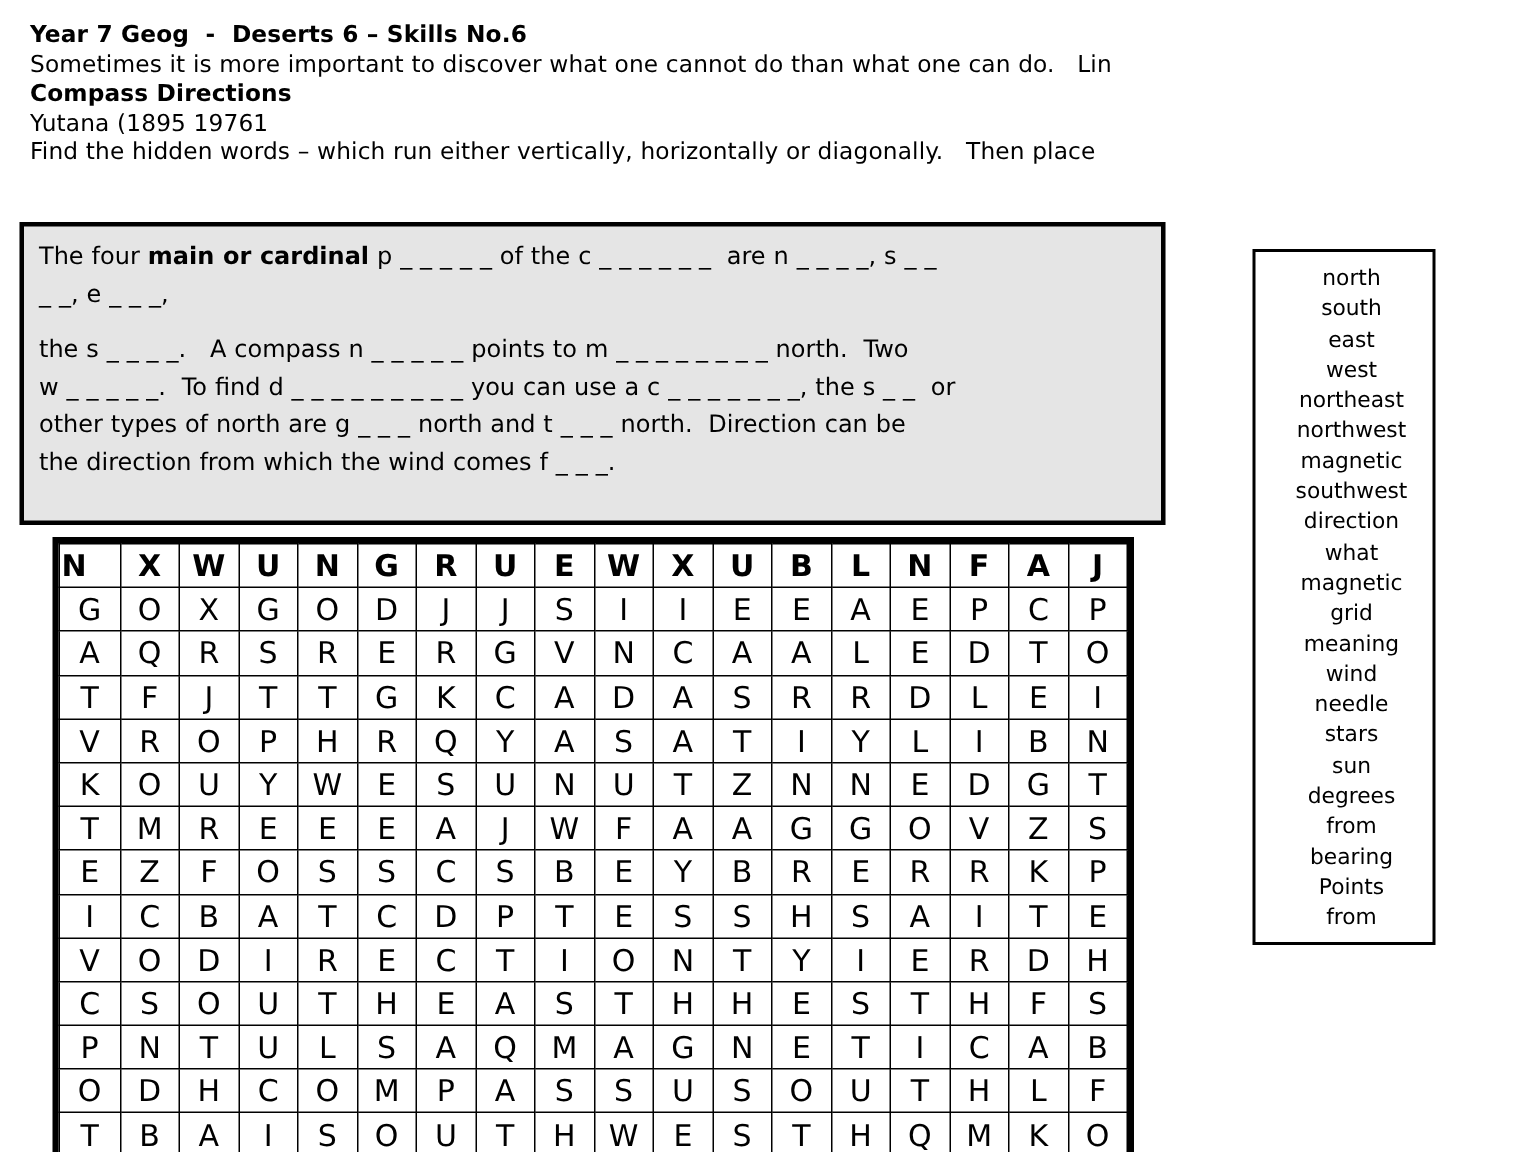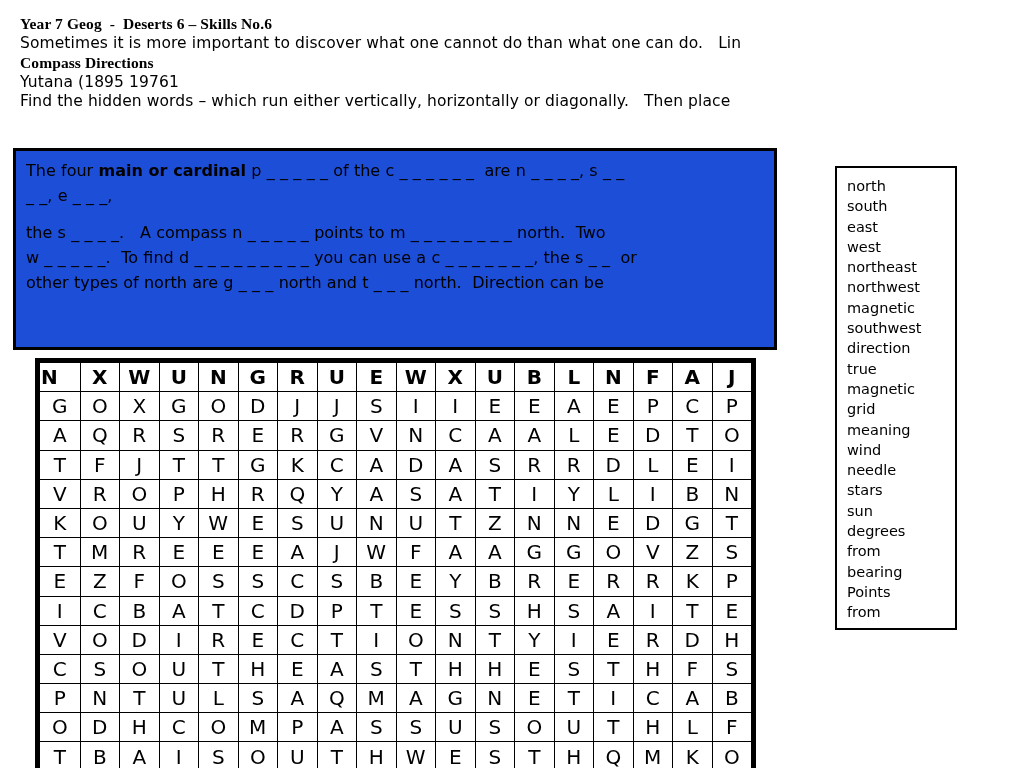--- a/index.html
+++ b/index.html
@@ -23,32 +23,32 @@
     left: 20px;
     top: 14px;
     width: 760px;
   }
   .hdr-line {
     font-size: 15.5px;
     line-height: 19.5px;
     letter-spacing: 0.1px;
     white-space: pre-wrap;
   }
-  .hdr-line.bold { font-weight: bold; font-family: Liberation Serif, serif; }
+  .hdr-line.bold { font-weight: bold; }
 
   
   #passage-box {
     position: absolute;
     left: 13px;
     top: 148px;
     width: 764px;
     height: 202px;
     border: 3px solid #000000;
     box-sizing: border-box;
-    background: #1d4ed8;
+    background: #e5e5e5;
   }
   #passage-inner {
     padding: 7px 10px 0 10px;
   }
   .psg-line {
     font-size: 16px;
     line-height: 25px;
     white-space: pre-wrap;
     word-spacing: 0.2px;
   }
@@ -59,20 +59,21 @@
   #wordlist-box {
     position: absolute;
     left: 835px;
     top: 166px;
     width: 122px;
     height: 464px;
     border: 2px solid #000000;
     box-sizing: border-box;
     background: #ffffff;
     padding: 8px 0 0 10px;
+    text-align: center;
   }
   .word-item {
     font-size: 14.5px;
     line-height: 20.3px;
     white-space: pre;
   }
 
   
   #grid-box {
     position: absolute;
@@ -117,34 +118,35 @@
   </div>
 
 <div id="passage-box">
   <div id="passage-inner">
       <div class="psg-line">The four <b>main or cardinal</b> p _ _ _ _ _ of the c _ _ _ _ _ _  are n _ _ _ _, s _ _</div>
       <div class="psg-line">_ _, e _ _ _,</div>
       <div class="psg-gap"></div>
       <div class="psg-line">the s _ _ _ _.   A compass n _ _ _ _ _ points to m _ _ _ _ _ _ _ _ north.  Two</div>
       <div class="psg-line">w _ _ _ _ _.  To find d _ _ _ _ _ _ _ _ _ you can use a c _ _ _ _ _ _ _, the s _ _  or</div>
       <div class="psg-line">other types of north are g _ _ _ north and t _ _ _ north.  Direction can be</div>
+      <div class="psg-line">the direction from which the wind comes f _ _ _.</div>
     </div>
 </div>
 
 <div id="wordlist-box">
     <div class="word-item">north</div>
     <div class="word-item">south</div>
     <div class="word-item">east</div>
     <div class="word-item">west</div>
     <div class="word-item">northeast</div>
     <div class="word-item">northwest</div>
     <div class="word-item">magnetic</div>
     <div class="word-item">southwest</div>
     <div class="word-item">direction</div>
-    <div class="word-item">true</div>
+    <div class="word-item">what</div>
     <div class="word-item">magnetic</div>
     <div class="word-item">grid</div>
     <div class="word-item">meaning</div>
     <div class="word-item">wind</div>
     <div class="word-item">needle</div>
     <div class="word-item">stars</div>
     <div class="word-item">sun</div>
     <div class="word-item">degrees</div>
     <div class="word-item">from</div>
     <div class="word-item">bearing</div>

